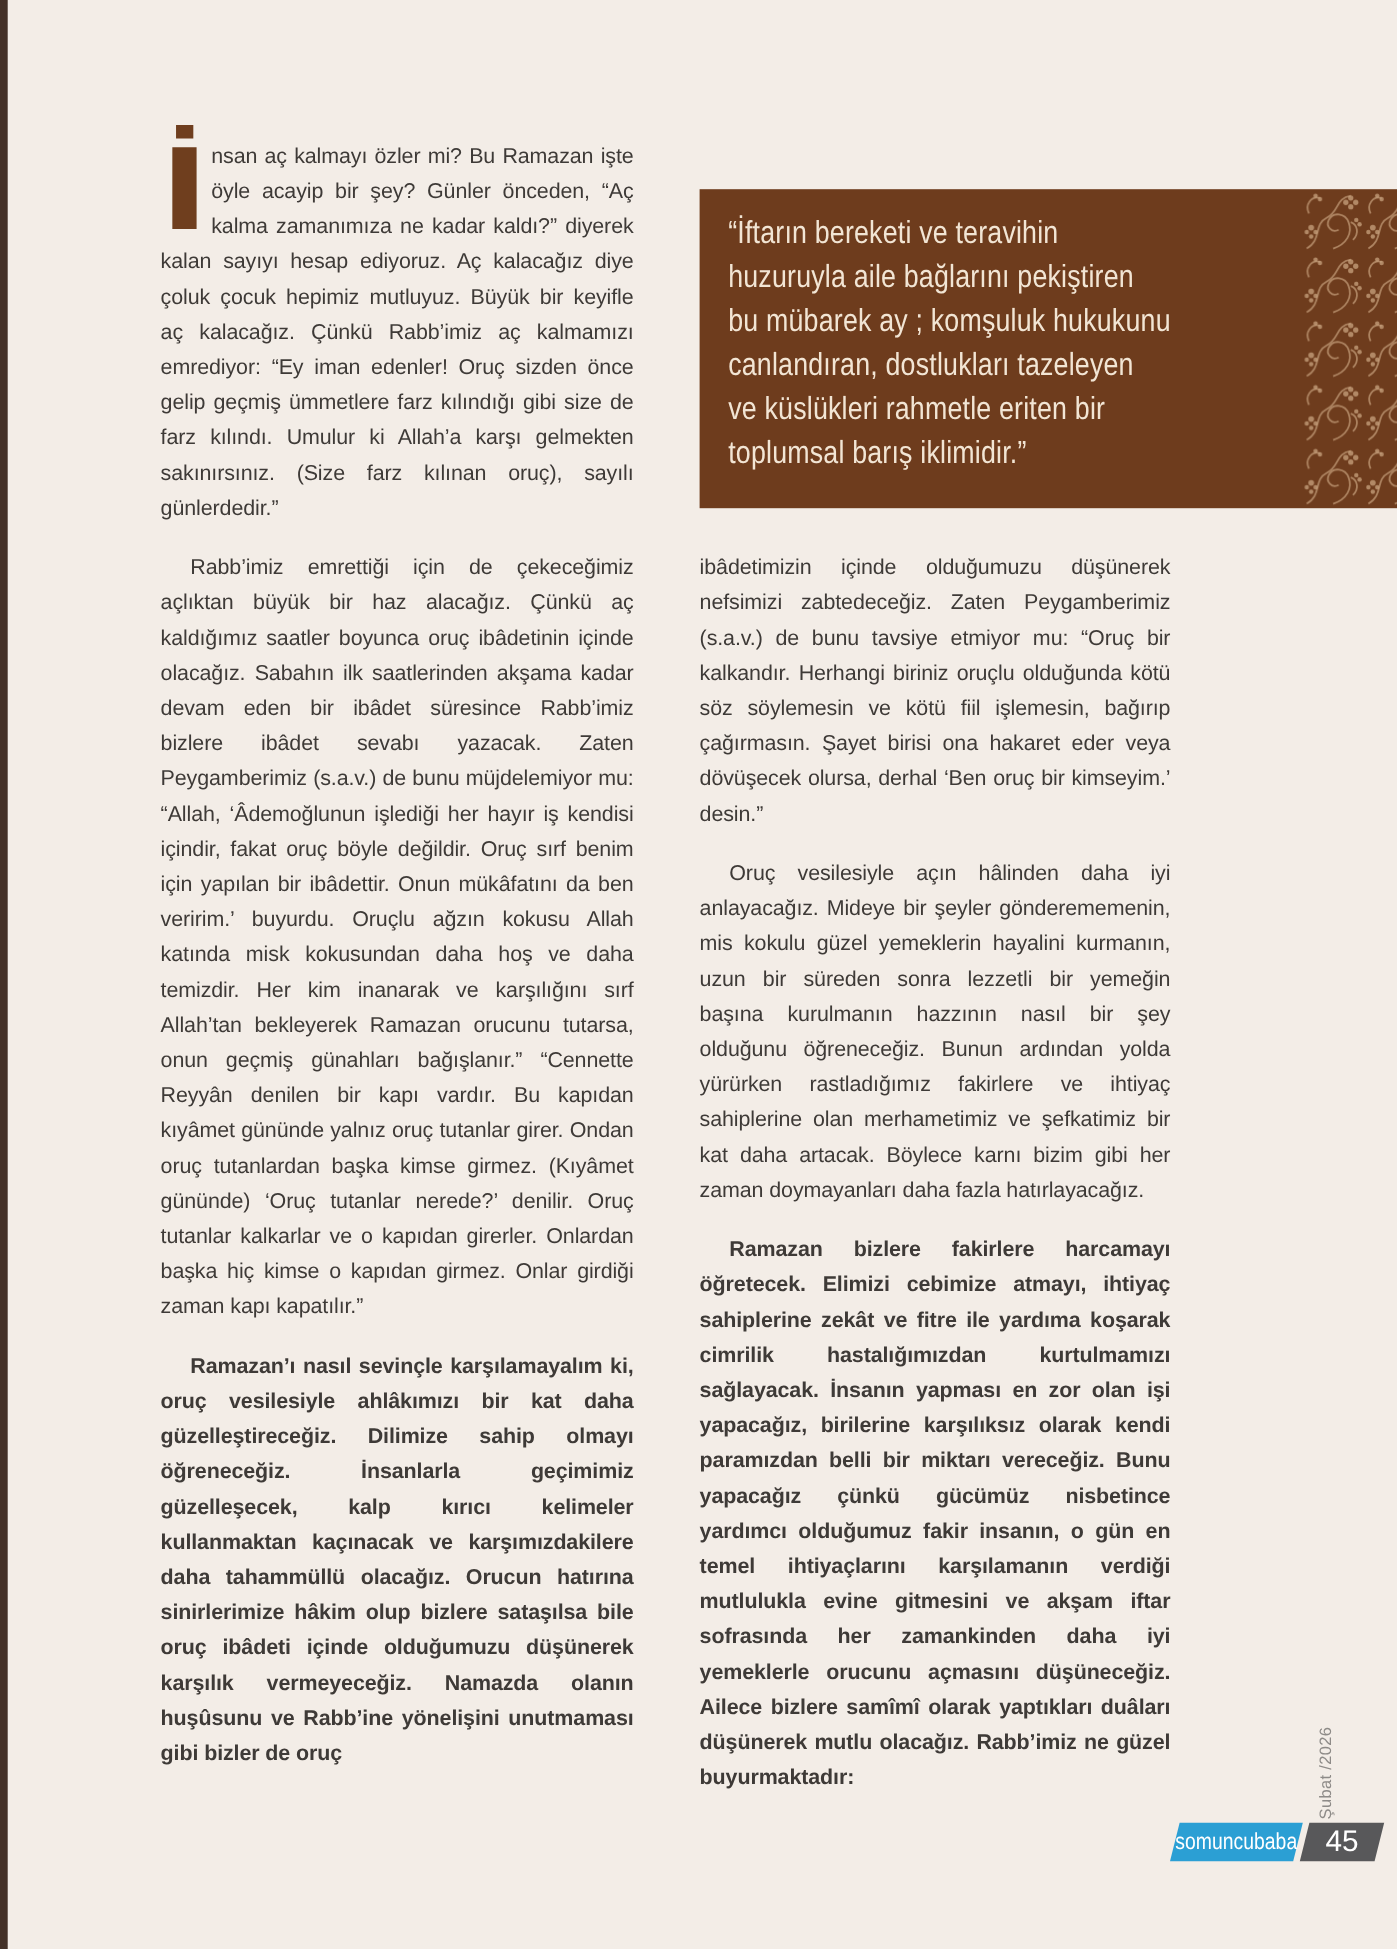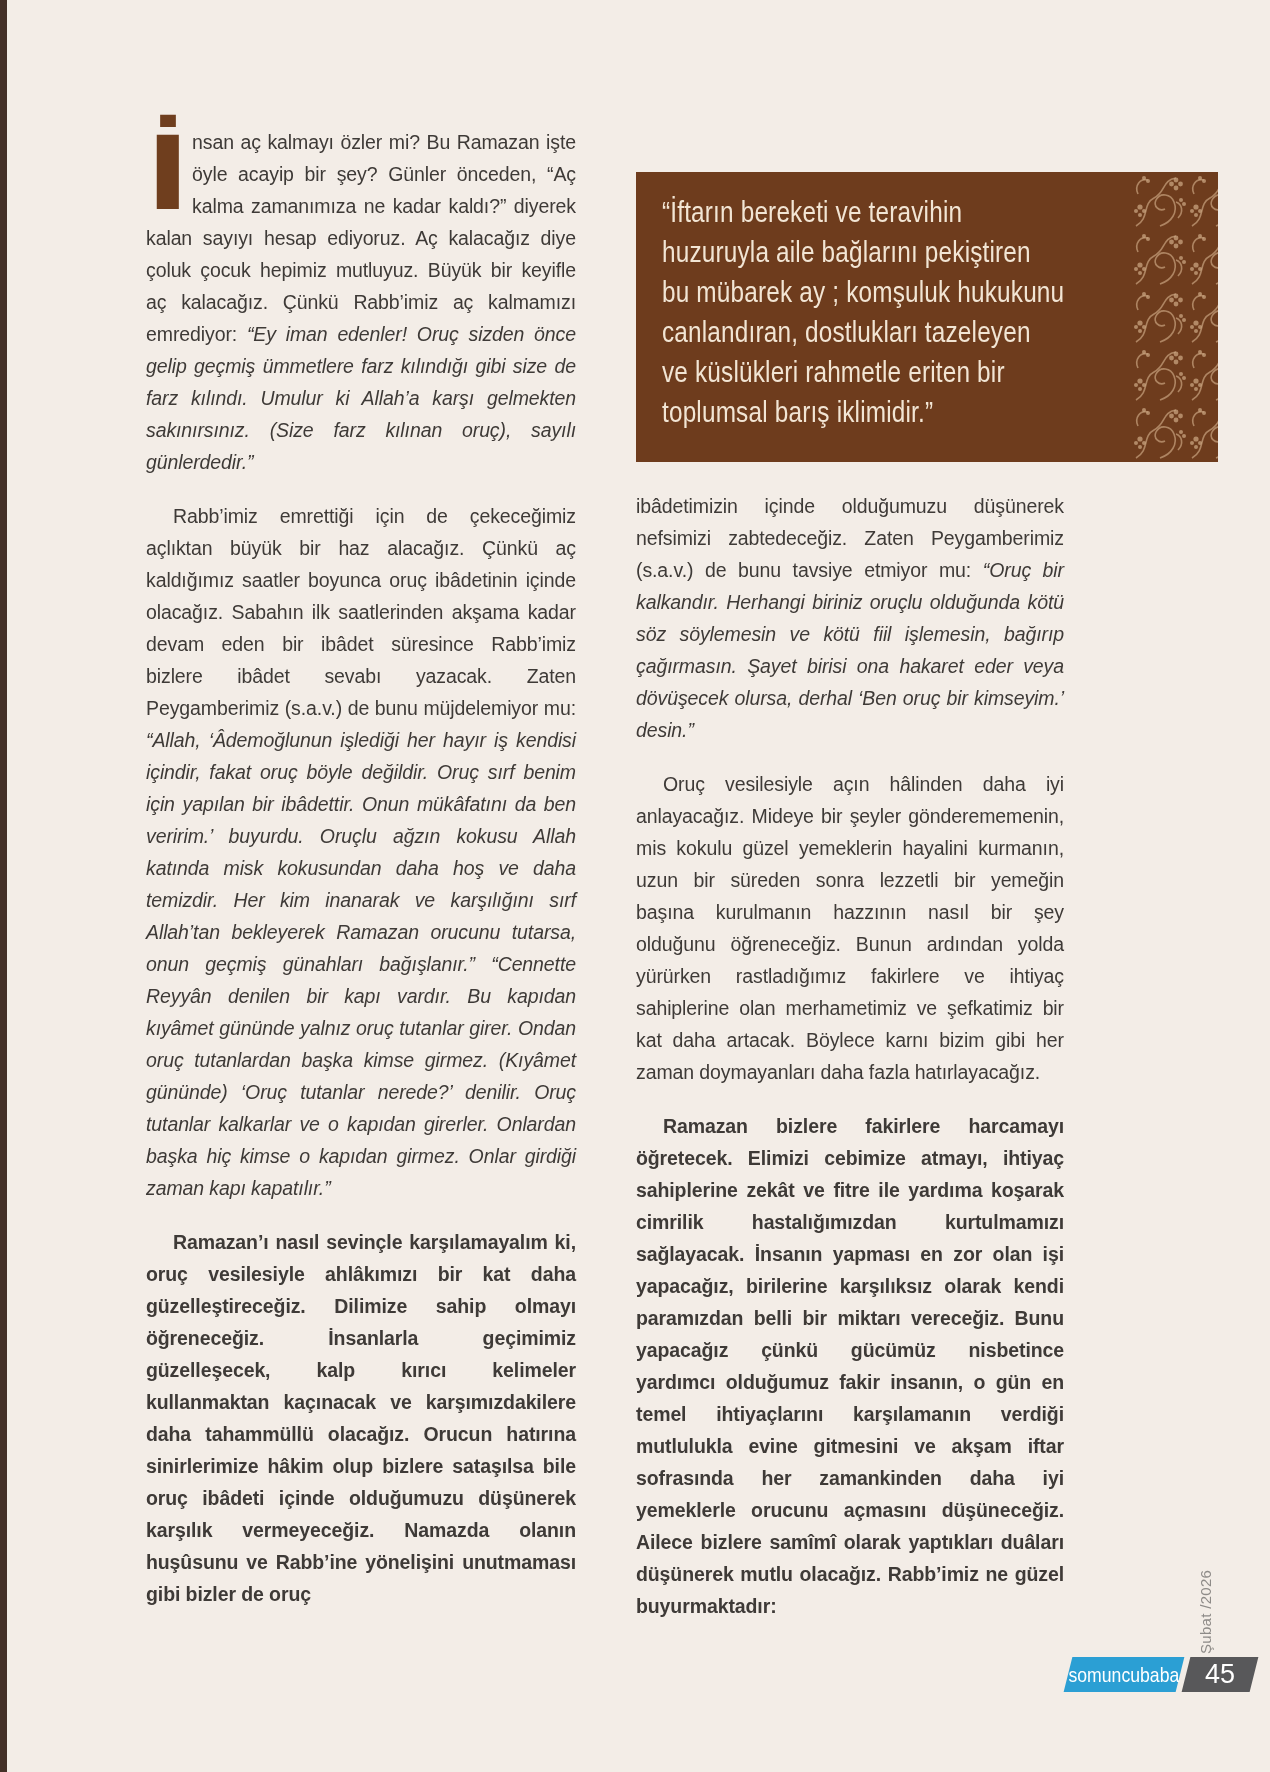--- a/index.html
+++ b/index.html
@@ -16,41 +16,41 @@
   }
   
   .column{
     position:absolute;
     color:#3e3a37;
     font-size:19.5px;line-height:32px;
     text-align:justify;
     letter-spacing:-0.1px;
   }
   .col-left{left:146px;top:126px;width:430px;}
-  .col-right{left:636px;top:490px;width:428px;}
+  .col-right{left:636px;top:500px;width:428px;}
   .para{margin:0 0 22px 0;}
   .para.indent{text-indent:27px;}
   .para:last-child{margin-bottom:0;font-weight:bold;}
-  .it{font-style:italic;}
+  .it{}
   .dropcap{
     float:left;
     color:#6f3e1e;
     font-family:"DejaVu Sans",sans-serif;
     font-weight:bold;
     font-size:102px;
     line-height:92px;
     height:92px;
     width:34px;
     margin:2px 12px 0 0;
     transform:scaleX(1.15);
     transform-origin:left top;
   }
   
   .quote-box{
-    position:absolute;left:636px;top:172px;width:582px;height:290px;
+    position:absolute;left:636px;top:172px;width:634px;height:290px;
     background:#6e3c1d;
   }
   .quote-text{
     position:absolute;left:26px;top:20px;width:560px;
     color:#f2e5d4;
     font-size:29px;line-height:40px;
     transform:scaleX(0.84);
     transform-origin:left top;
     letter-spacing:0.2px;
   }

